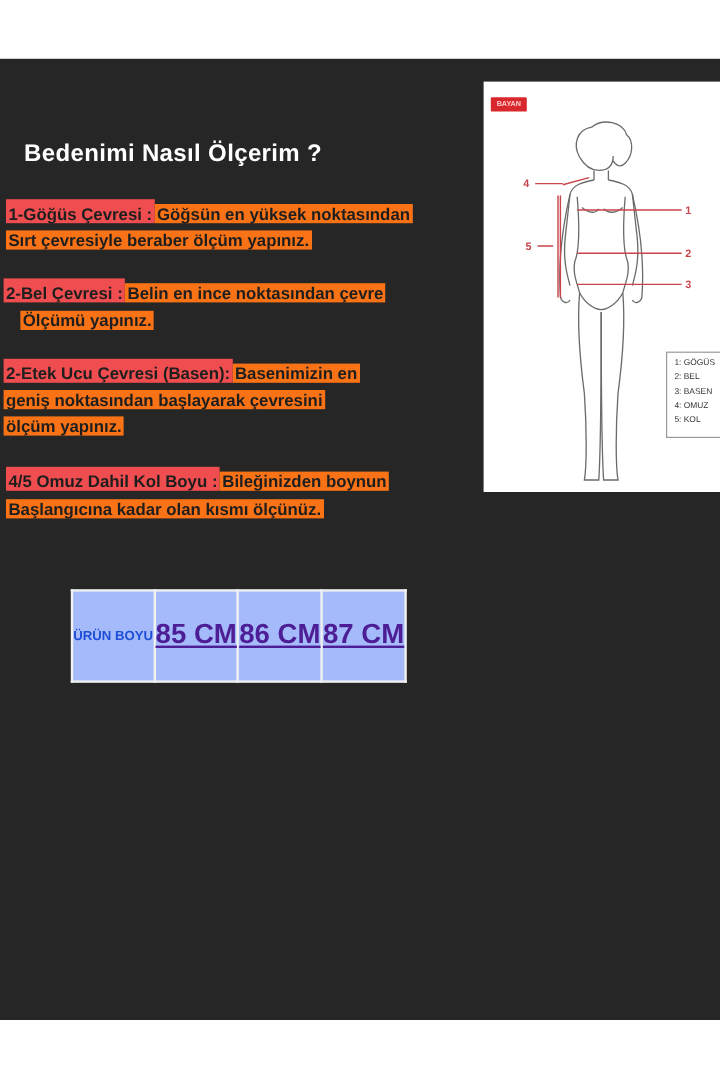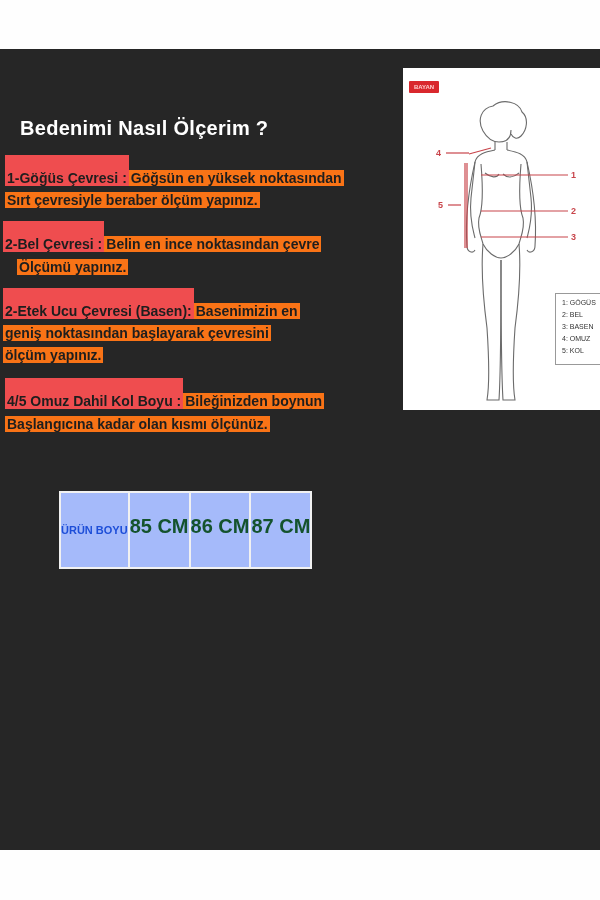--- a/index.html
+++ b/index.html
@@ -1,31 +1,31 @@
 <!DOCTYPE html>
 <html><head>
 <meta charset="utf-8">
 <style>
   html, body { margin:0; padding:0; }
   body { width:600px; height:900px; background:#fefefe; position:relative; overflow:hidden; font-family:"Liberation Sans", sans-serif; }
   .panel { position:absolute; left:0; top:49px; width:600px; height:801px; background:#262626; }
   .title { position:absolute; left:20px; top:117px; color:#fff; font-weight:bold; font-size:20px; letter-spacing:0.3px; }
   .line { position:absolute; font-weight:bold; font-size:14px; line-height:19px; height:19px; white-space:nowrap; color:#1e1e1e; }
-  .line .hl { background:#ef4d4f; padding:15px 2px 0 2px; color:#1e1e1e; }
+  .line .hl { background:#ef4d4f; padding:4px 2px 0 2px; color:#1e1e1e; }
   .line .wt { background:#f97316; padding:0 2px 0 2px; }
   .diagram { position:absolute; left:403px; top:68px; width:197px; height:342px; background:#ffffff; }
   .badge { position:absolute; left:6px; top:13px; width:30px; height:12px; background:#d9282d; color:#ffcfcf; font-size:6px; font-weight:bold; line-height:12px; text-align:center; border-radius:1px; }
   .legend { position:absolute; left:152px; top:296px; width:46px; height:72px; border:1px solid #999; background:#fff; font-size:7px; color:#333; line-height:12px; padding:3px 0 0 6px; box-sizing:border-box; top:296px; }
   .legend div { white-space:nowrap; }
   .size-table { position:absolute; left:59px; top:491px; border-collapse:collapse; }
   .size-table td { border:2px solid #f1f1f1; text-align:center; font-weight:bold; color:#1f2233; padding:0; }
   .size-table tr.head td { background:#ee8761; height:72px; font-size:17px; color:#2b1d18; }
   .size-table tr.body td { background:#a5bafa; }
   .size-table td.rowlabel { font-size:11px; color:#1d4ed8; }
-  .size-table td.val { font-size:20px; font-weight:bold; color:#14532d; }
+  .size-table td.val { font-size:23px; font-weight:bold; color:#4c1d95;text-decoration:underline; }
 </style>
 </head>
 <body>
 
 <div class="panel"></div>
 
 <div class="title">Bedenimi Nasıl Ölçerim ?</div>
 
 <div class="line" style="left:5px;top:169px;"><span class="hl">1-Göğüs Çevresi :</span><span class="wt">Göğsün en yüksek noktasından</span></div>
 <div class="line" style="left:5px;top:191px;"><span class="wt">Sırt çevresiyle beraber ölçüm yapınız.</span></div>

